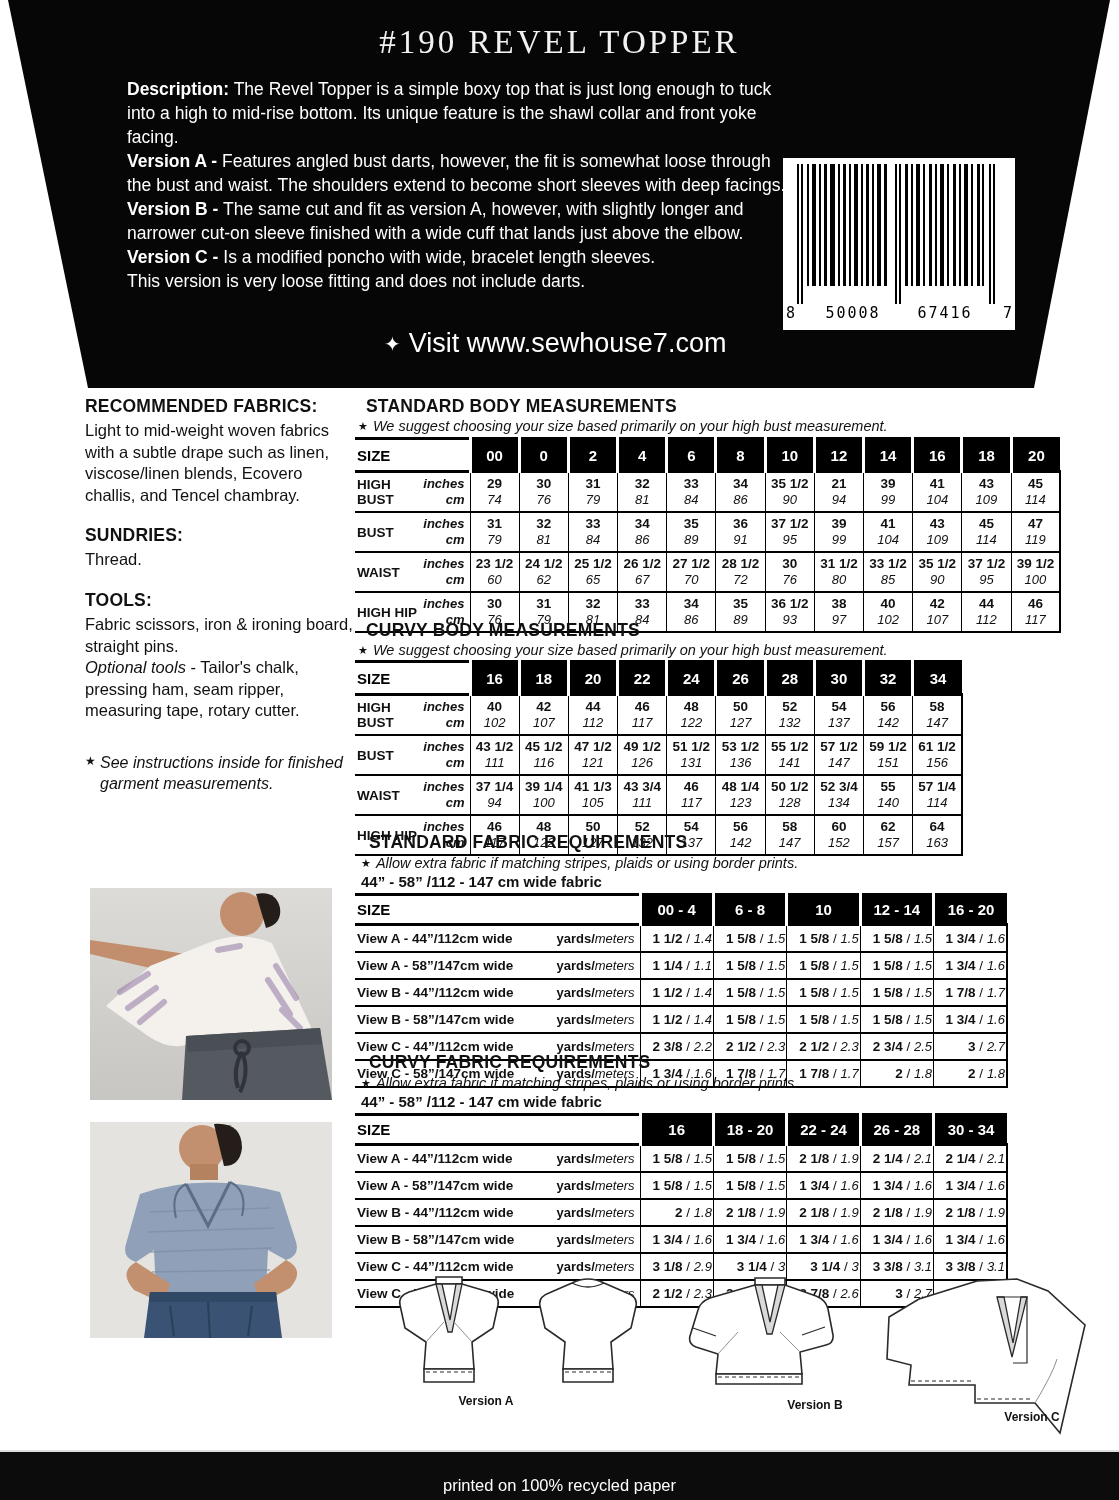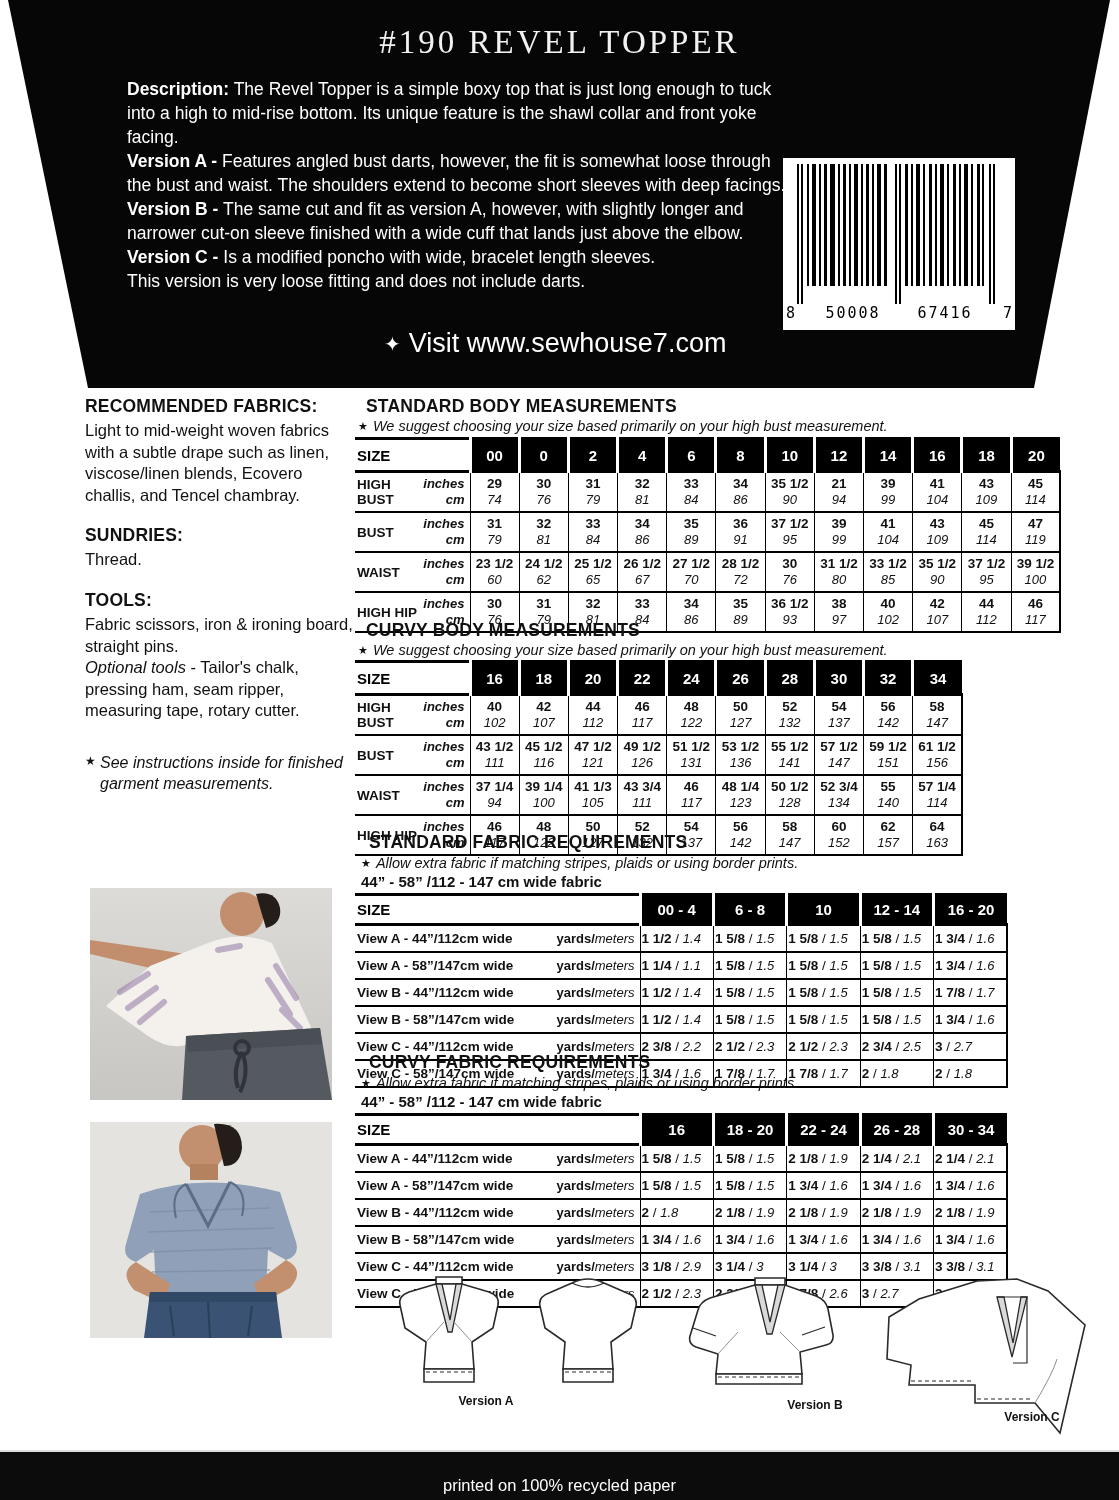--- a/index.html
+++ b/index.html
@@ -62,21 +62,21 @@
   .mtable .rlabel{padding:0 5px 0 2px;vertical-align:middle;}
   .mtable .rl-in{display:flex;justify-content:space-between;align-items:center;}
   .rname{font-size:13.5px;font-weight:700;text-align:left;}
   .runits{display:flex;flex-direction:column;align-items:flex-end;font-size:13px;font-style:italic;font-weight:700;line-height:1.2;}
   .vin{display:block;font-size:13.5px;font-weight:700;line-height:1.2;}
   .vcm{display:block;font-size:13px;font-style:italic;line-height:1.2;}
 
   
   .ftable thead th{height:25px;}
   .ftable tbody tr{border-bottom:2px solid #000;}
-  .ftable tbody td{border-left:1.4px solid #000;text-align:left;height:23px;font-size:13.5px;}
+  .ftable tbody td{border-left:1.4px solid #000;text-align:right;height:23px;font-size:13.5px;}
   .ftable tbody td:last-child{border-right:2px solid #000;}
   .ftable tbody td i{font-size:13px;}
   .ftable .rlabel{padding:0 5px 0 2px;}
   .ftable .rl-in{display:flex;justify-content:space-between;align-items:baseline;}
   .vlabel{font-size:13.5px;}
   .vlabel b{font-weight:700;}
   .yunit{font-size:13px;}
   .yunit b{font-weight:700;} .yunit i{font-weight:400;}
 
   

